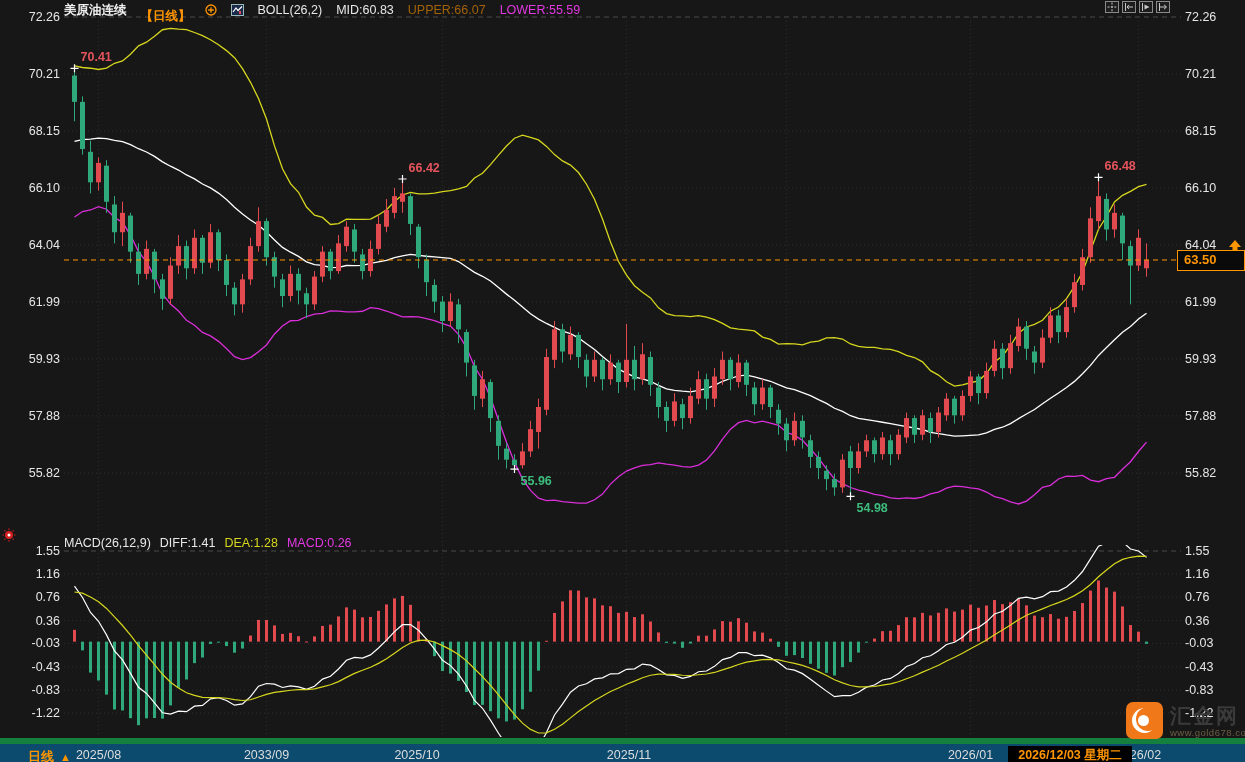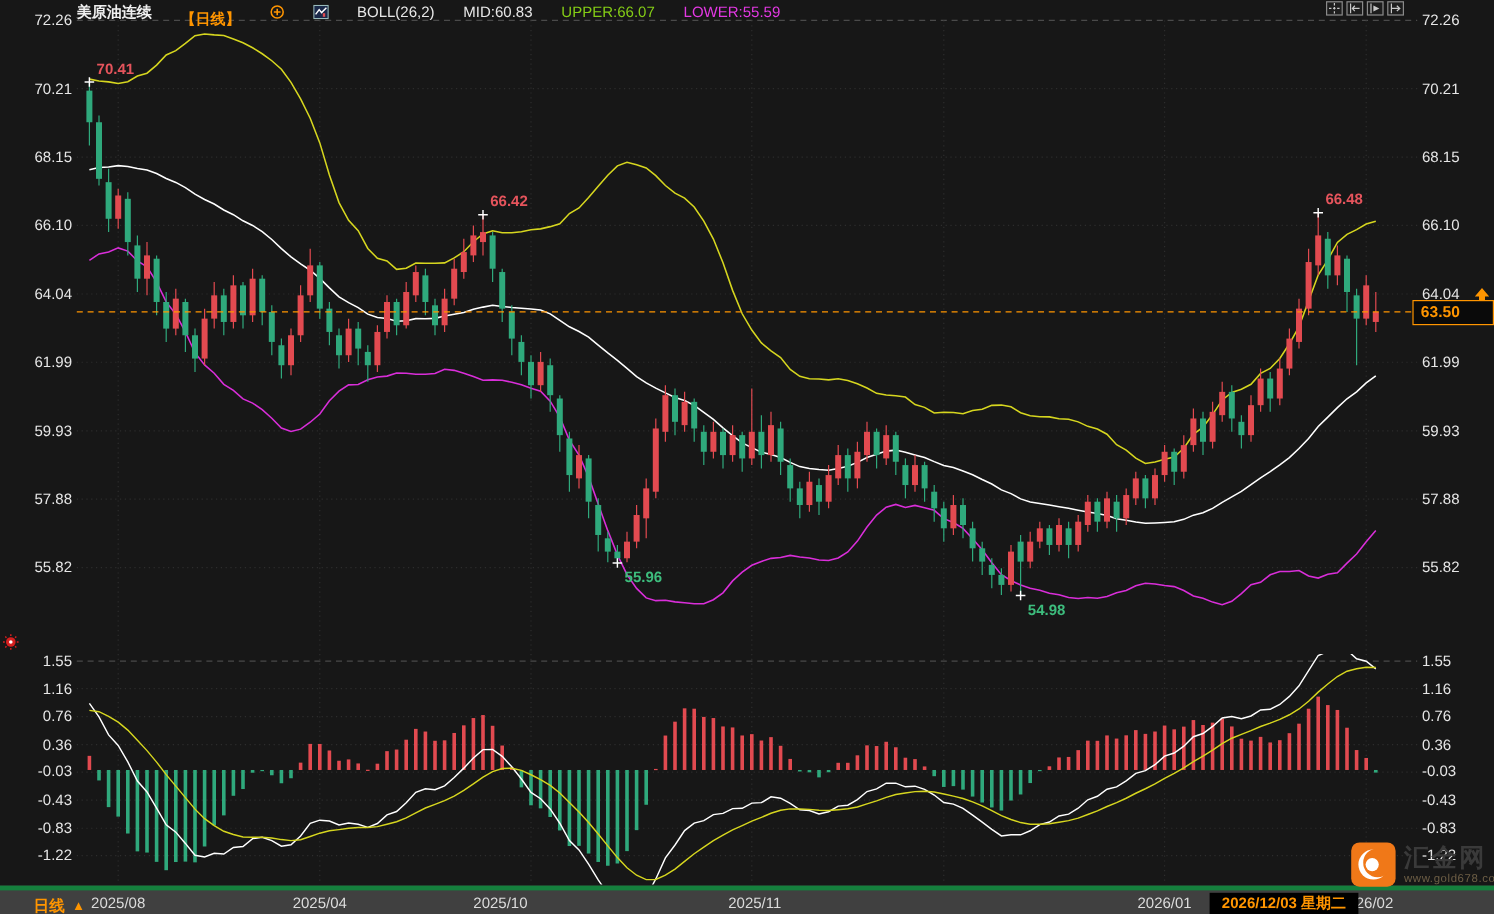--- a/index.html
+++ b/index.html
@@ -3,25 +3,25 @@
 <meta charset="utf-8">
 <style>
   * { margin:0; padding:0; box-sizing:border-box; }
   html,body { background:#000; }
   .screen {
     position:relative; width:1245px; height:762px; overflow:hidden;
     background:#171717; font-family:"Liberation Sans","DejaVu Sans",sans-serif;
   }
   svg#chart-svg { position:absolute; left:0; top:0; }
   
-  .hdr { position:absolute; left:64px; top:2px; height:16px; display:flex; align-items:center; gap:24px;
+  .hdr { position:absolute; left:64px; top:2px; height:16px; display:flex; align-items:center; gap:14px;
          font-size:12.5px; color:#e8e8e8; white-space:nowrap; z-index:5; }
   .hdr .sym { font-weight:bold; color:#f0f0f0; }
   .hdr .per { color:#ff9500; font-weight:bold;margin-top:12px; }
-  .hdr .yel { color:#84cc16; }
+  .hdr .yel { color:#a16207; }
   .hdr .mag { color:#e238e2; }
   .icon-plus-circle { width:12px; height:12px; display:inline-block; }
   .icon-mini-chart { width:13px; height:12px; display:inline-block; }
   
   .toolbar { position:absolute; right:75px; top:1px; display:flex; gap:3px; z-index:5; }
   .tool-btn { width:14px; height:12px; border:1px solid #8a8a8a; background:#1d1d1d;
               display:flex; align-items:center; justify-content:center; cursor:pointer; }
   
   .axis-label { position:absolute; font-size:12.5px; color:#e6e6e6; transform:translateY(-50%); z-index:4; }
   .axis-left-lbl { right:1185px; text-align:right; }
@@ -31,22 +31,22 @@
               font-size:12.5px; color:#e8e8e8; white-space:nowrap; z-index:5; }
   .macd-hdr .yel { color:#d6d61f; }
   .macd-hdr .mag { color:#e238e2; }
   .sun-icon { position:absolute; left:2px; top:528px; width:14px; height:14px; z-index:5; }
   
   .price-badge { position:absolute; left:1177px; top:250px; width:68px; height:21px;
                  background:#0a0a0a; border:1.5px solid #ff9500; color:#ff9500;
                  font-size:13px; font-weight:bold; line-height:18px; padding-left:6px; z-index:6; }
   .badge-arrow { position:absolute; left:1228px; top:240px; z-index:6; }
   
-  .bottom-bar { position:absolute; left:0; top:738px; width:1245px; height:24px; background:#404040;
-                border-top:4px solid #15803d; z-index:5; }
+  .bottom-bar { position:absolute; left:0; top:738px; width:1245px; height:24px; background:#0c4a6e;
+                border-top:6px solid #15803d; z-index:5; }
   .period-sel { position:absolute; left:28px; top:4px; color:#ff9500; font-size:13px; font-weight:bold;
                 cursor:pointer; display:flex; gap:6px; align-items:center; }
   .period-sel .tri { font-size:11px; }
   .period-underline { position:absolute; left:0; top:20px; width:110px; height:3px; background:#ff9500; }
   .month-lbl { position:absolute; top:4px; transform:translateX(-50%); color:#dcdcdc;
                font-size:12.5px; font-weight:normal; white-space:nowrap; }
   .date-tooltip { position:absolute; left:1008px; top:2px; width:124px; height:19px; background:#000;
                   color:#ff9500; font-size:12.5px; font-weight:bold; text-align:center; line-height:19px;
                   white-space:nowrap; z-index:7; }
   
@@ -577,20 +577,26 @@
           <path d="M1.5 1 V9 M1.5 5 H8 M6 2.8 L8.5 5 L6 7.2" stroke="#c8c8c8" stroke-width="1" fill="none"></path>
         </svg>
     </div>
   </div>
 
   <svg class="sun-icon" width="14" height="14">
     <circle cx="7" cy="7" r="4" fill="#d61f1f"></circle>
       <circle cx="7" cy="7" r="1.5" fill="#fff"></circle>
     <path d="M7 0.5 V2 M7 12 V13.5 M0.5 7 H2 M12 7 H13.5 M2.4 2.4 L3.4 3.4 M10.6 10.6 L11.6 11.6 M10.6 3.4 L11.6 2.4 M2.4 11.6 L3.4 10.6" stroke="#d61f1f" stroke-width="1.2"></path>
   </svg>
+  <div class="macd-hdr">
+    <span>MACD(26,12,9)</span>
+    <span>DIFF:1.41</span>
+    <span class="yel">DEA:1.28</span>
+    <span class="mag">MACD:0.26</span>
+  </div>
 
   <svg class="badge-arrow" width="14" height="11">
     <path d="M7 0 L13 7 H9.5 V11 H4.5 V7 H1 Z" fill="#ff9500"></path>
   </svg>
   <div class="price-badge">
     <span>63.50</span>
   </div>
 
   <div id="axis-layer">
       <div class="axis-label axis-left-lbl" style="top: 17px; right: 1185px; left: auto; width: 58px;">72.26</div>
@@ -630,21 +636,21 @@
     </div>
 
   <div class="bottom-bar">
     <div class="period-sel">
       <span>日线</span>
       <span class="tri">▲</span>
     </div>
     <div class="period-underline"></div>
     <div id="month-labels">
         <div class="month-lbl" style="left: 98.5px;">2025/08</div>
-        <div class="month-lbl" style="left: 266.5px;">2025/04</div>
+        <div class="month-lbl" style="left: 266.5px;">2033/09</div>
         <div class="month-lbl" style="left: 417px;">2025/10</div>
         <div class="month-lbl" style="left: 629px;">2025/11</div>
         <div class="month-lbl" style="left: 786.5px; margin-top: 48px;">2025/12</div>
         <div class="month-lbl" style="left: 970.5px;">2026/01</div>
         <div class="month-lbl" style="left: 1138.5px;">2026/02</div>
       </div>
     <div class="date-tooltip">2026/12/03 星期二</div>
   </div>
 
   <div class="logo">

